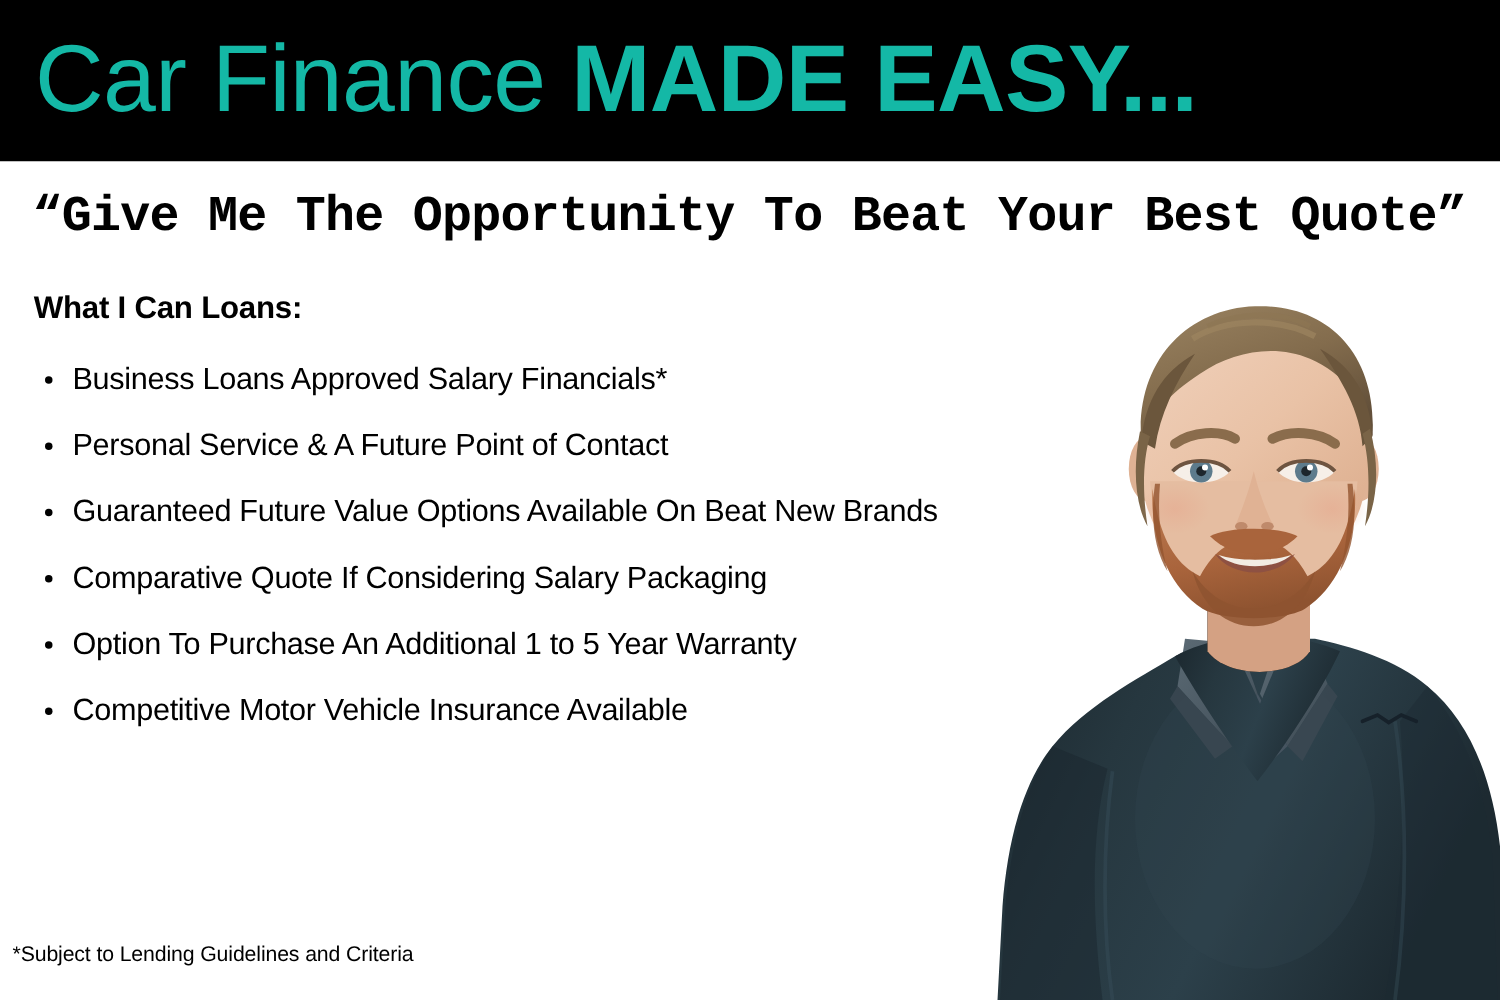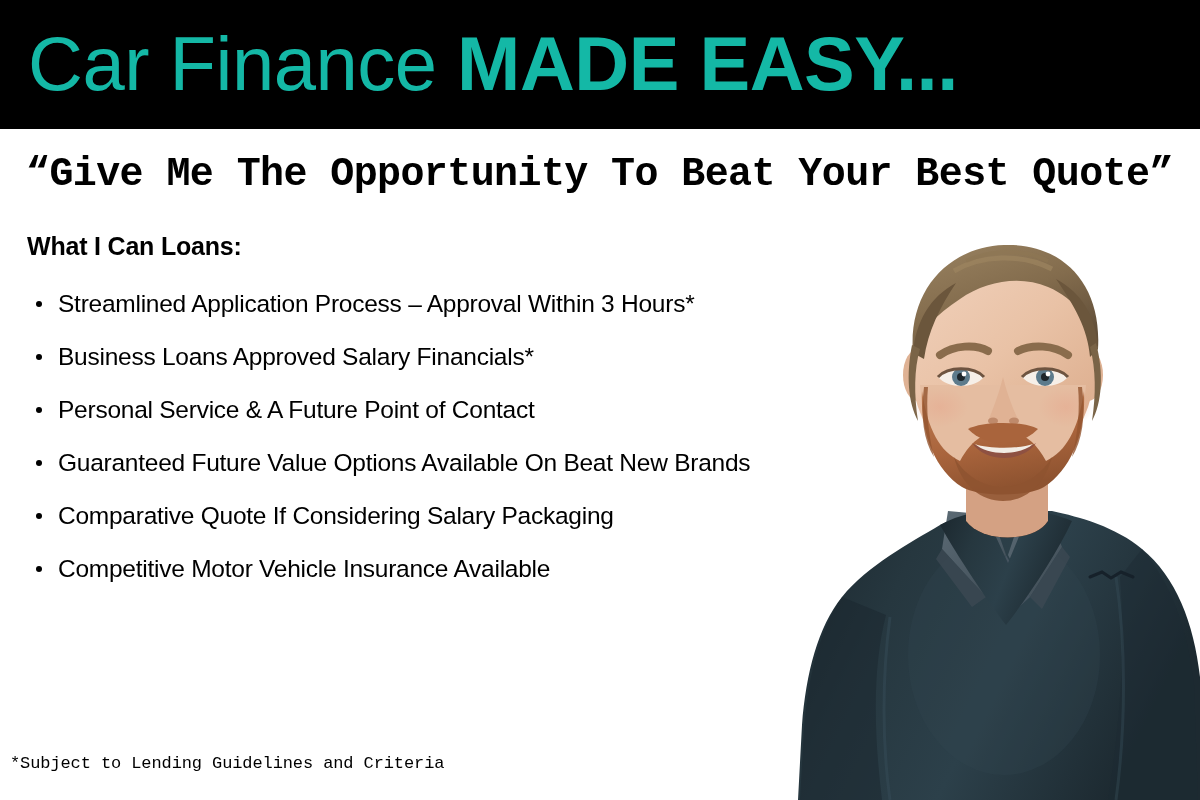--- a/index.html
+++ b/index.html
@@ -104,21 +104,20 @@
   .footnote {
     position: absolute;
     left: 10px;
     top: 753px;
     color: #000000;
     font-size: 17px;
     line-height: 22px;
     letter-spacing: -0.1px;
     white-space: nowrap;
     z-index: 3;
-    font-family: Liberation Mono, monospace;
   }
 
   
   .portrait {
     position: absolute;
     left: 790px;
     top: 225px;
     width: 410px;
     height: 575px;
     z-index: 2;
@@ -137,37 +136,37 @@
     </div>
   </div>
 
   <div class="quote-line">“Give Me The Opportunity To Beat Your Best Quote”</div>
 
   <div class="offer-heading">What I Can Loans:</div>
 
   <ul class="bullet-list">
     <li class="bullet-item">
       <span class="bullet-dot"></span>
-      <span>Streamlined Application Process – Approval Within 3 Hours*</span>
-    </li>
-    <li class="bullet-item">
-      <span class="bullet-dot"></span>
       <span>Business Loans Approved Salary Financials*</span>
     </li>
     <li class="bullet-item">
       <span class="bullet-dot"></span>
       <span>Personal Service &amp; A Future Point of Contact</span>
     </li>
     <li class="bullet-item">
       <span class="bullet-dot"></span>
       <span>Guaranteed Future Value Options Available On Beat New Brands</span>
     </li>
     <li class="bullet-item">
       <span class="bullet-dot"></span>
       <span>Comparative Quote If Considering Salary Packaging</span>
+    </li>
+    <li class="bullet-item">
+      <span class="bullet-dot"></span>
+      <span>Option To Purchase An Additional 1 to 5 Year Warranty</span>
     </li>
     <li class="bullet-item">
       <span class="bullet-dot"></span>
       <span>Competitive Motor Vehicle Insurance Available</span>
     </li>
   </ul>
 
   <div class="footnote">*Subject to Lending Guidelines and Criteria</div>
 
   <div class="portrait">

